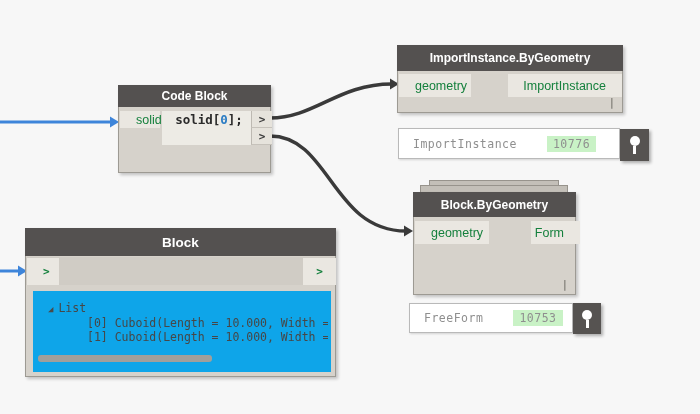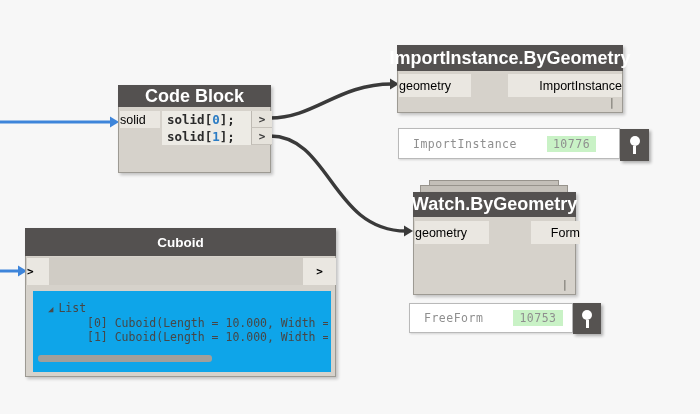--- a/index.html
+++ b/index.html
@@ -9,35 +9,35 @@
     -webkit-font-smoothing:antialiased;
   }
   .wires{position:absolute;left:0;top:0;z-index:1;}
   .node{
     position:absolute;z-index:2;background:#d6d2cb;
     border:1px solid #9d9a93;box-sizing:border-box;
     box-shadow:2px 2px 3px rgba(0,0,0,0.22);
   }
   .node-hdr{
     position:absolute;left:-1px;right:-1px;top:-1px;background:#545150;color:#ffffff;
-    font-weight:bold;font-size:18px;text-align:center;
+    font-weight:bold;font-size:12px;text-align:center;
     display:flex;align-items:center;justify-content:center;
   }
   .portbox{
-    position:absolute;background:#eae7e1;color:#000000;font-size:12.5px;
-    display:flex;align-items:center;box-sizing:border-box;padding:0 0;
+    position:absolute;background:#eae7e1;color:#15803d;font-size:12.5px;
+    display:flex;align-items:center;box-sizing:border-box;padding:0 16px;
   }
   .portbox.right{justify-content:flex-end;}
   .lacing{
     position:absolute;color:#85827c;font-family:"DejaVu Sans Mono",monospace;
     font-size:11px;font-weight:bold;
   }
   .codearea{
     position:absolute;background:#edebe5;font-family:"DejaVu Sans Mono",monospace;
-    font-size:12.5px;font-weight:bold;color:#2b2b2b;box-sizing:border-box;
+    font-size:12.5px;font-weight:bold;color:#2b2b2b;box-sizing:border-box;text-align:center;
   }
   .cline{height:17px;line-height:17px;padding-left:5px;white-space:pre;}
   .cnum{color:#2b7cc4;}
   .chevbox{
     position:absolute;background:#e6e3dc;border-left:1px solid #bdb9b2;
     border-bottom:1px solid #c6c2bb;box-sizing:border-box;color:#3d3d3d;
     font-size:11px;font-weight:bold;display:flex;align-items:center;justify-content:center;
     font-family:"DejaVu Sans Mono",monospace;
   }
   .stack{position:absolute;background:#c3bfb8;border:1px solid #97938c;box-sizing:border-box;}
@@ -89,21 +89,20 @@
       <path d="M 270 136 C 330 136, 332 231, 406 231" stroke="#3a3a3a" stroke-width="3.5" fill="none" stroke-linecap="round"></path>
       <polygon points="404,225.5 413,231 404,236.5" fill="#3a3a3a"></polygon>
     </g>
   </svg>
 
   <div class="node" style="left:118px;top:85px;width:153px;height:88px;">
     <div class="node-hdr" style="height:22px;">Code Block</div>
     <div class="portbox" style="left:1px;top:25px;width:40px;height:17px;">solid</div>
     <div class="codearea" style="left:43px;top:25px;width:89px;height:34px;">
       <div class="cline"><span>solid[</span><span class="cnum">0</span><span>];</span></div>
-      <div class="cline"><span>solid[</span><span class="cnum">1</span><span>];</span></div>
     </div>
     <div class="chevbox" style="left:132px;top:25px;width:21px;height:17px;">&gt;</div>
     <div class="chevbox" style="left:132px;top:42px;width:21px;height:17px;">&gt;</div>
   </div>
 
   <div class="node" style="left:397px;top:45px;width:226px;height:68px;">
     <div class="node-hdr" style="height:26px;">ImportInstance.ByGeometry</div>
     <div class="portbox" style="left:1px;top:28px;width:72px;height:23px;">geometry</div>
     <div class="portbox right" style="left:110px;top:28px;width:114px;height:23px;">ImportInstance</div>
     <div class="lacing" style="right:7px;bottom:3px;">|</div>
@@ -114,37 +113,37 @@
     <span class="chip">10776</span>
   </div>
   <div class="pinbtn" style="left:620px;top:129px;width:29px;height:32px;">
     <span class="pin-head"></span>
     <span class="pin-stem"></span>
   </div>
 
   <div class="stack" style="left:429px;top:180px;width:130px;height:7px;z-index:2;"></div>
   <div class="stack" style="left:420px;top:185px;width:148px;height:8px;z-index:2;"></div>
   <div class="node" style="left:413px;top:192px;width:163px;height:103px;">
-    <div class="node-hdr" style="height:25px;">Watch.ByGeometry</div>
+    <div class="node-hdr" style="height:25px;">Block.ByGeometry</div>
     <div class="portbox" style="left:1px;top:28px;width:74px;height:23px;">geometry</div>
     <div class="portbox right" style="left:117px;top:28px;width:49px;height:23px;">Form</div>
     <div class="lacing" style="right:7px;bottom:3px;">|</div>
   </div>
 
   <div class="bubble" style="left:409px;top:303px;width:164px;height:30px;">
     <span class="lbl">FreeForm</span>
     <span class="chip">10753</span>
   </div>
   <div class="pinbtn" style="left:573px;top:303px;width:28px;height:31px;">
     <span class="pin-head"></span>
     <span class="pin-stem"></span>
   </div>
 
   <div class="node" style="left:25px;top:228px;width:311px;height:149px;">
-    <div class="node-hdr" style="height:28px;font-size:13.5px;">Cuboid</div>
+    <div class="node-hdr" style="height:28px;font-size:13.5px;">Block</div>
     <div style="position:absolute;left:0;top:28px;width:100%;height:28px;background:#d0ccc5;"></div>
     <div class="portbox" style="left:1px;top:29px;width:22px;height:27px;font-family:'DejaVu Sans Mono',monospace;font-size:11px;font-weight:bold;">&gt;</div>
     <div class="portbox" style="left:277px;top:29px;width:33px;height:27px;font-family:'DejaVu Sans Mono',monospace;font-size:11px;font-weight:bold;justify-content:center;">&gt;</div>
     <div class="watch-panel" style="left:7px;top:62px;width:298px;height:81px;">
       <div class="wrow root-row"><span class="expander">◢</span><span>List</span></div>
       <div class="wrow indent">[0] Cuboid(Length = 10.000, Width =</div>
       <div class="wrow indent">[1] Cuboid(Length = 10.000, Width =</div>
       <div class="scroll-thumb" style="left:2px;bottom:7px;width:174px;height:7px;"></div>
     </div>
   </div>

